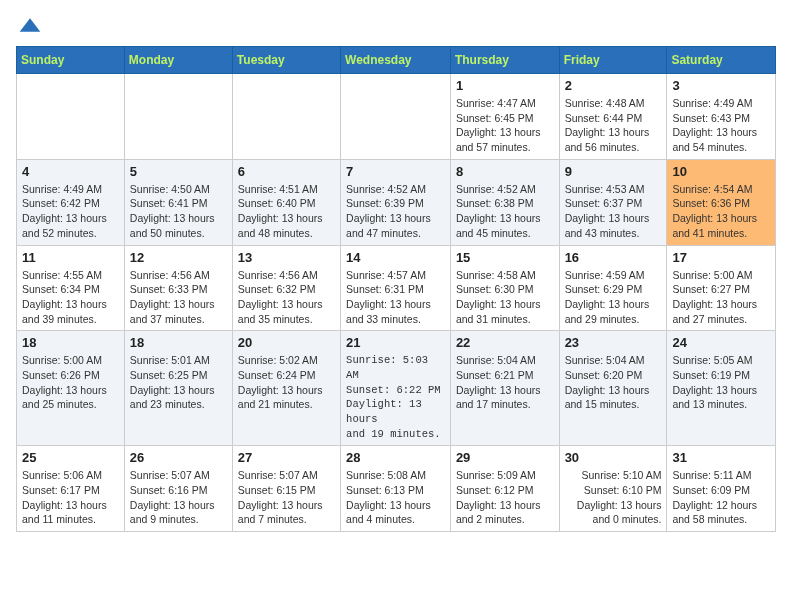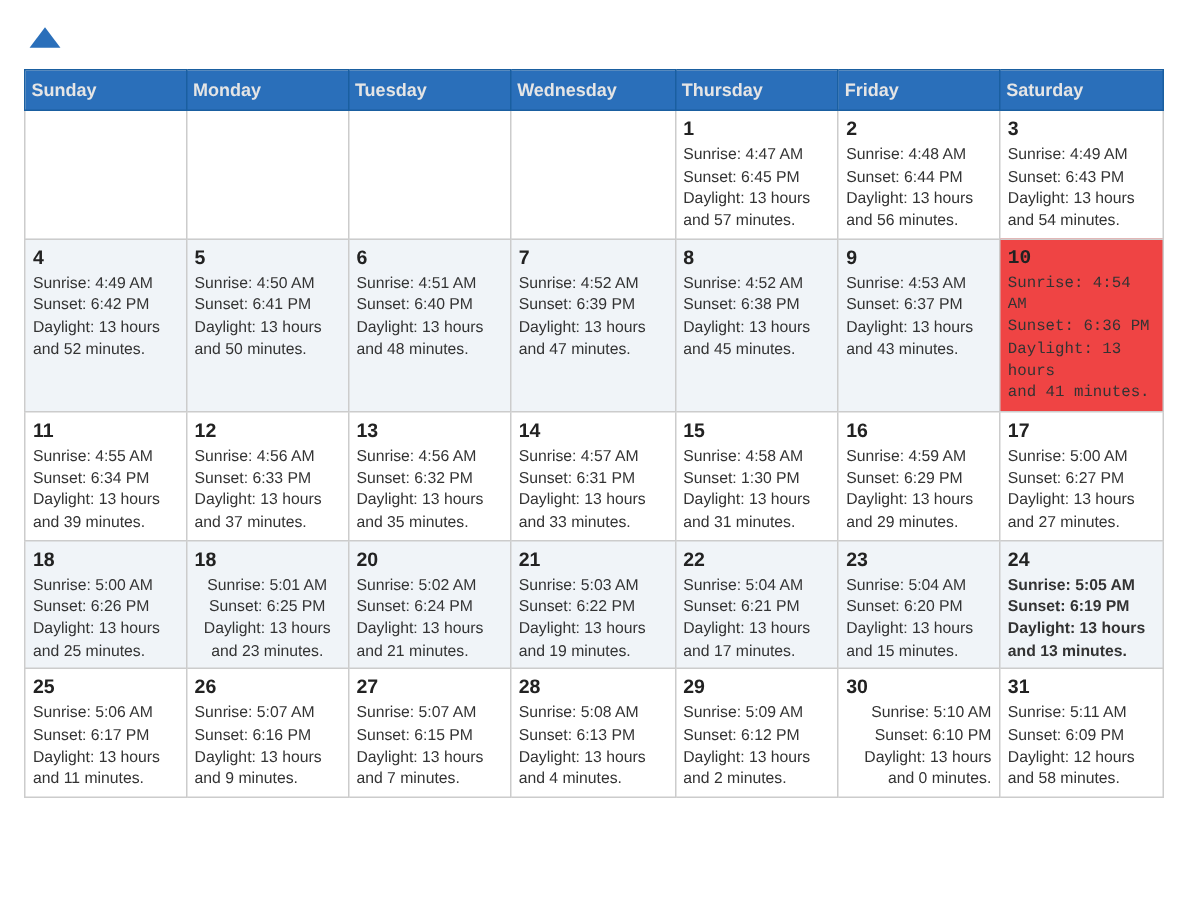--- a/index.html
+++ b/index.html
@@ -53,21 +53,21 @@
       font-size: 14px;
       color: #555;
     }
     .calendar {
       width: 100%;
       border-collapse: collapse;
       font-size: 11px;
     }
     .calendar th {
       background-color: #2a6fba;
-      color: #e5e5e5;
+      color: #bef264;
       padding: 6px 4px;
       text-align: left;
       font-size: 12px;
       font-weight: bold;
       border: 1px solid #1a5fa0;
     }
     .calendar td {
       border: 1px solid #ccc;
       vertical-align: top;
       padding: 4px 5px;
@@ -190,21 +190,21 @@
 Daylight: 13 hours
 and 45 minutes.</div>
         </td>
         <td style="background: rgb(240, 244, 248);">
           <div class="day-number">9</div>
           <div class="day-info" style="white-space: pre-line;">Sunrise: 4:53 AM
 Sunset: 6:37 PM
 Daylight: 13 hours
 and 43 minutes.</div>
         </td>
-        <td style="background: #ef4444; font-family: Liberation Mono, monospace;">
+        <td style="background: #fdba74;">
           <div class="day-number">10</div>
           <div class="day-info" style="white-space: pre-line;">Sunrise: 4:54 AM
 Sunset: 6:36 PM
 Daylight: 13 hours
 and 41 minutes.</div>
         </td>
       </tr>
       <tr>
         <td>
           <div class="day-number">11</div>
@@ -230,21 +230,21 @@
         <td>
           <div class="day-number">14</div>
           <div class="day-info" style="white-space: pre-line;">Sunrise: 4:57 AM
 Sunset: 6:31 PM
 Daylight: 13 hours
 and 33 minutes.</div>
         </td>
         <td>
           <div class="day-number">15</div>
           <div class="day-info" style="white-space: pre-line;">Sunrise: 4:58 AM
-Sunset: 1:30 PM
+Sunset: 6:30 PM
 Daylight: 13 hours
 and 31 minutes.</div>
         </td>
         <td>
           <div class="day-number">16</div>
           <div class="day-info" style="white-space: pre-line;">Sunrise: 4:59 AM
 Sunset: 6:29 PM
 Daylight: 13 hours
 and 29 minutes.</div>
         </td>
@@ -259,56 +259,56 @@
       <tr>
         <td style="background: rgb(240, 244, 248);">
           <div class="day-number">18</div>
           <div class="day-info" style="white-space: pre-line;">Sunrise: 5:00 AM
 Sunset: 6:26 PM
 Daylight: 13 hours
 and 25 minutes.</div>
         </td>
         <td style="background: rgb(240, 244, 248);">
           <div class="day-number">18</div>
-          <div class="day-info" style="white-space: pre-line; text-align: center;">Sunrise: 5:01 AM
+          <div class="day-info" style="white-space: pre-line;">Sunrise: 5:01 AM
 Sunset: 6:25 PM
 Daylight: 13 hours
 and 23 minutes.</div>
         </td>
         <td style="background: rgb(240, 244, 248);">
           <div class="day-number">20</div>
           <div class="day-info" style="white-space: pre-line;">Sunrise: 5:02 AM
 Sunset: 6:24 PM
 Daylight: 13 hours
 and 21 minutes.</div>
         </td>
         <td style="background: rgb(240, 244, 248);">
           <div class="day-number">21</div>
-          <div class="day-info" style="white-space: pre-line;">Sunrise: 5:03 AM
+          <div class="day-info" style="white-space: pre-line; font-family: Liberation Mono, monospace;">Sunrise: 5:03 AM
 Sunset: 6:22 PM
 Daylight: 13 hours
 and 19 minutes.</div>
         </td>
         <td style="background: rgb(240, 244, 248);">
           <div class="day-number">22</div>
           <div class="day-info" style="white-space: pre-line;">Sunrise: 5:04 AM
 Sunset: 6:21 PM
 Daylight: 13 hours
 and 17 minutes.</div>
         </td>
         <td style="background: rgb(240, 244, 248);">
           <div class="day-number">23</div>
           <div class="day-info" style="white-space: pre-line;">Sunrise: 5:04 AM
 Sunset: 6:20 PM
 Daylight: 13 hours
 and 15 minutes.</div>
         </td>
         <td style="background: rgb(240, 244, 248); margin-left: 40px;">
           <div class="day-number">24</div>
-          <div class="day-info" style="white-space: pre-line; font-weight: bold;">Sunrise: 5:05 AM
+          <div class="day-info" style="white-space: pre-line;">Sunrise: 5:05 AM
 Sunset: 6:19 PM
 Daylight: 13 hours
 and 13 minutes.</div>
         </td>
       </tr>
       <tr>
         <td>
           <div class="day-number">25</div>
           <div class="day-info" style="white-space: pre-line;">Sunrise: 5:06 AM
 Sunset: 6:17 PM

